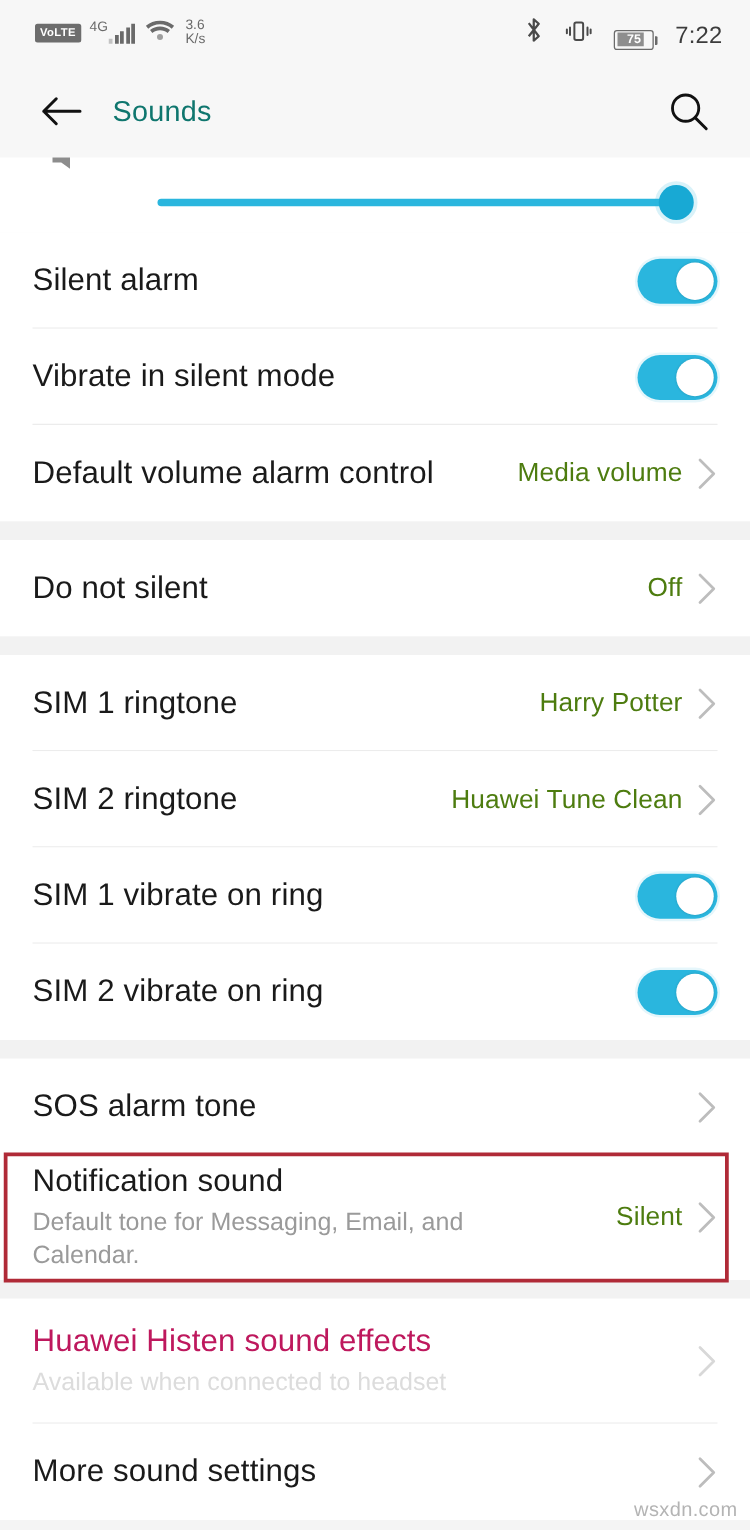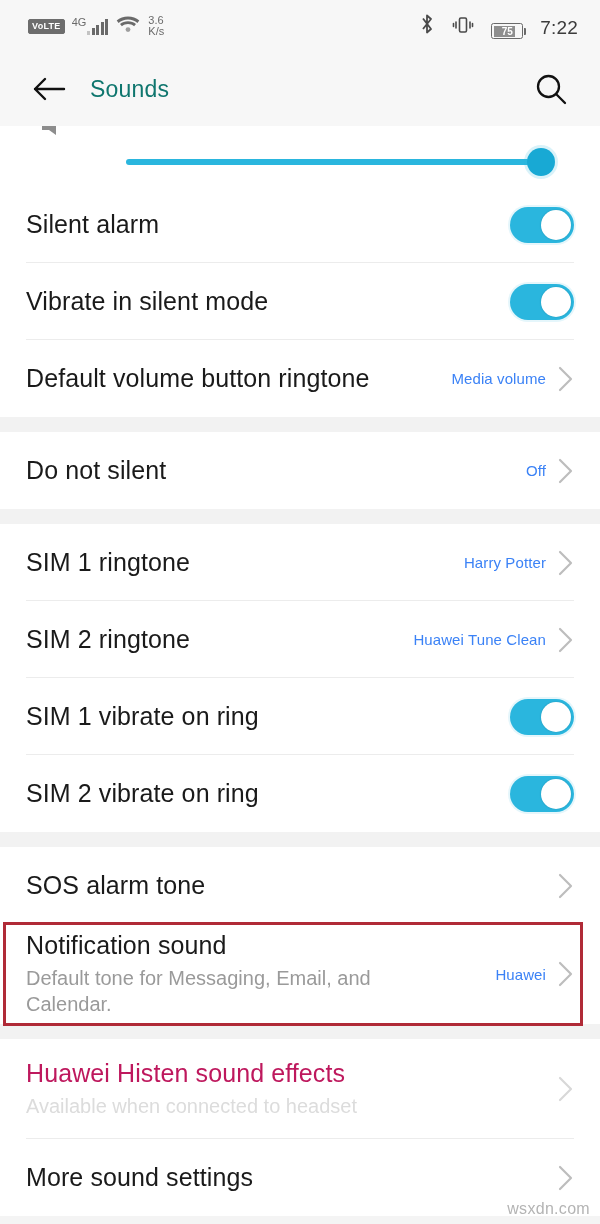--- a/index.html
+++ b/index.html
@@ -74,21 +74,21 @@
     min-height:77px;
     cursor:pointer;
   }
   .row.tall { min-height:100px; align-items:center; }
   .row .divider {
     position:absolute; left:26px; right:26px; bottom:0; height:1px; background:#ececec;
   }
   .label-col { display:flex; flex-direction:column; justify-content:center; flex:1; padding-right:14px; }
   .label { font-size:25px; color:#1a1a1a; letter-spacing:.1px; line-height:1.18; }
   .sublabel { font-size:20px; color:#9a9a9a; line-height:1.3; margin-top:5px; max-width:400px; }
-  .value { font-size:15px; color:#3b82f6; white-space:nowrap; letter-spacing:.1px; }
+  .value { font-size:21px; color:#4d7c0f; white-space:nowrap; letter-spacing:.1px; }
   .chev { margin-left:11px; display:flex; align-items:center; }
   .row.disabled .label { color:#be185d; }
   .row.disabled .sublabel { color:#dcdcdc; }
 
   
   .toggle {
     width:64px; height:36px; border-radius:18px;
     background:#2ab6de; position:relative; flex:none;
     box-shadow:0 0 0 2px rgba(42,182,222,.12);
     cursor:pointer;
@@ -223,21 +223,21 @@
       <span class="label-col">
         <span class="label">Vibrate in silent mode</span>
       </span>
       <span class="toggle">
           <span class="knob"></span>
         </span>
     </div>
 
     <div class="row nodiv">
       <span class="label-col">
-        <span class="label">Default volume button ringtone</span>
+        <span class="label">Default volume alarm control</span>
       </span>
       <span class="value">Media volume</span>
       <span class="chev">
         <svg width="17" height="28" viewBox="0 0 17 28">
             <path d="M3 3l11 11L3 25" stroke="#bdbdbd" stroke-width="2.2" fill="none" stroke-linecap="round" stroke-linejoin="round"></path>
           </svg>
       </span>
     </div>
   </div>
 
@@ -321,21 +321,21 @@
       </span>
     </div>
 
     <div class="highlight-wrap">
       <span class="highlight-box"></span>
       <div class="row tall nodiv">
         <span class="label-col">
           <span class="label">Notification sound</span>
           <span class="sublabel">Default tone for Messaging, Email, and Calendar.</span>
         </span>
-        <span class="value">Huawei</span>
+        <span class="value">Silent</span>
         <span class="chev">
           <svg width="17" height="28" viewBox="0 0 17 28">
               <path d="M3 3l11 11L3 25" stroke="#bdbdbd" stroke-width="2.2" fill="none" stroke-linecap="round" stroke-linejoin="round"></path>
             </svg>
         </span>
       </div>
     </div>
   </div>
 
   <div class="gap"></div>

